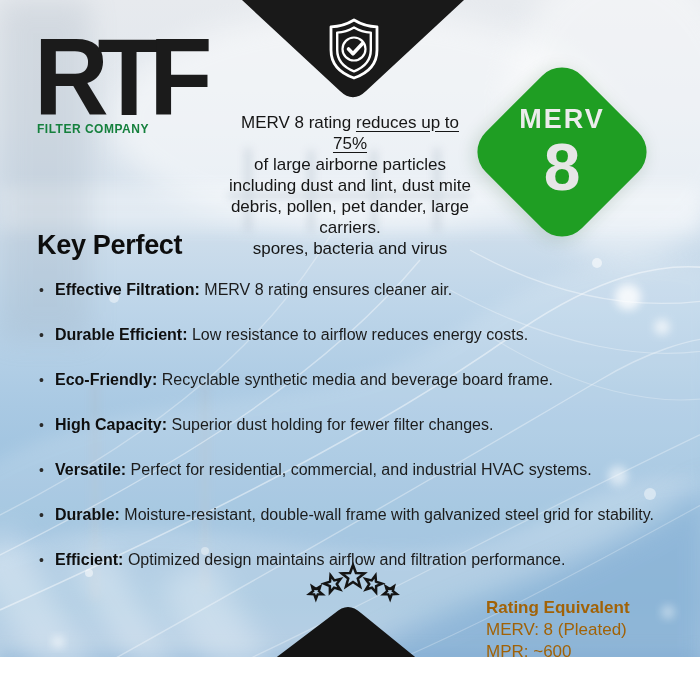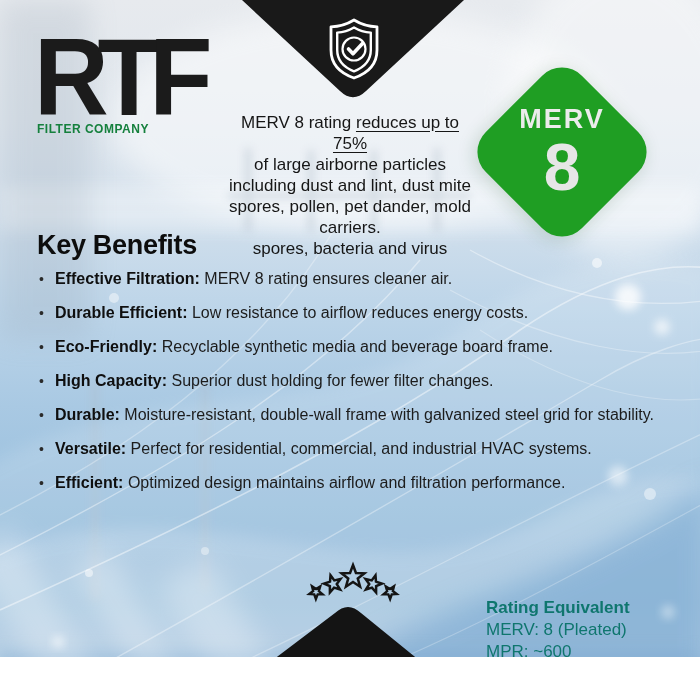--- a/index.html
+++ b/index.html
@@ -48,33 +48,33 @@
   .benefits-title{
     position:absolute;left:37px;top:230px;z-index:4;
     font-size:27px;font-weight:700;color:#0d0d0d;letter-spacing:-.3px;
   }
   ul.benefits{
     position:absolute;left:38px;top:262px;width:636px;z-index:4;
     margin:0;padding:0;list-style:none;
   }
   ul.benefits li{
     position:relative;padding-left:17px;
-    font-size:16px;line-height:34px;color:#1c1c1c;
+    font-size:16px;line-height:34px;color:#1c1c1c;margin-top:11px;
   }
   ul.benefits li::before{
     content:"•";position:absolute;left:1px;top:0;
     font-size:14px;color:#2a2a2a;
   }
   ul.benefits b{font-weight:700;color:#0f0f0f;}
 
   
   .bottom-svg{z-index:3;}
 
   
-  .rating-block{position:absolute;left:486px;top:597px;z-index:4;color:#0f766e;}
+  .rating-block{position:absolute;left:486px;top:597px;z-index:4;color:#a16207;}
   .rating-title{font-size:17px;font-weight:700;line-height:22px;}
   .rating-row{font-size:17px;line-height:21.5px;}
 </style>
 </head>
 <body>
 
 <div class="stage">
 
   <svg class="layer" width="700" height="700" viewBox="0 0 700 700" aria-hidden="true">
     <defs>
@@ -164,40 +164,40 @@
 
   <div class="logo">
     <div class="brand">RTF</div>
     <div class="tagline">FILTER COMPANY</div>
   </div>
 
   <div class="intro">
     <div><span>MERV 8 rating </span><span class="u">reduces up to 75%</span></div>
     <div>of large airborne particles</div>
     <div>including dust and lint, dust mite</div>
-    <div>spores, pollen, pet dander, mold</div>
+    <div>debris, pollen, pet dander, large</div>
     <div>carriers.</div>
     <div>spores, bacteria and virus</div>
   </div>
 
   <div class="merv-badge">
     <div class="merv-badge-inner">
       <div class="merv-badge-label">MERV</div>
       <div class="merv-badge-value">8</div>
     </div>
   </div>
 
-  <div class="benefits-title">Key Benefits</div>
+  <div class="benefits-title">Key Perfect</div>
   <ul class="benefits">
     <li><b>Effective Filtration:</b><span> MERV 8 rating ensures cleaner air.</span></li>
     <li><b>Durable Efficient:</b><span> Low resistance to airflow reduces energy costs.</span></li>
     <li><b>Eco-Friendly:</b><span> Recyclable synthetic media and beverage board frame.</span></li>
     <li><b>High Capacity:</b><span> Superior dust holding for fewer filter changes.</span></li>
+    <li><b>Versatile:</b><span> Perfect for residential, commercial, and industrial HVAC systems.</span></li>
     <li><b>Durable:</b><span> Moisture-resistant, double-wall frame with galvanized steel grid for stability.</span></li>
-    <li><b>Versatile:</b><span> Perfect for residential, commercial, and industrial HVAC systems.</span></li>
     <li><b>Efficient:</b><span> Optimized design maintains airflow and filtration performance.</span></li>
   </ul>
 
   <svg class="layer bottom-svg" width="700" height="700" viewBox="0 0 700 700" aria-hidden="true">
     <defs>
       <path id="star" d="M0,-10 L2.47,-3.4 L9.51,-3.09 L3.99,1.3 L5.88,8.09 L0,4.2 L-5.88,8.09 L-3.99,1.3 L-9.51,-3.09 L-2.47,-3.4 Z"></path>
     </defs>
     <path d="M220,700 L335,613 Q348,601 361,613 L468,700 Z" fill="#141414"></path>
     <g fill="none" stroke="#141414">
       <use href="#star" transform="translate(316,592) rotate(-35) scale(0.7)" stroke-width="3.4"></use>

